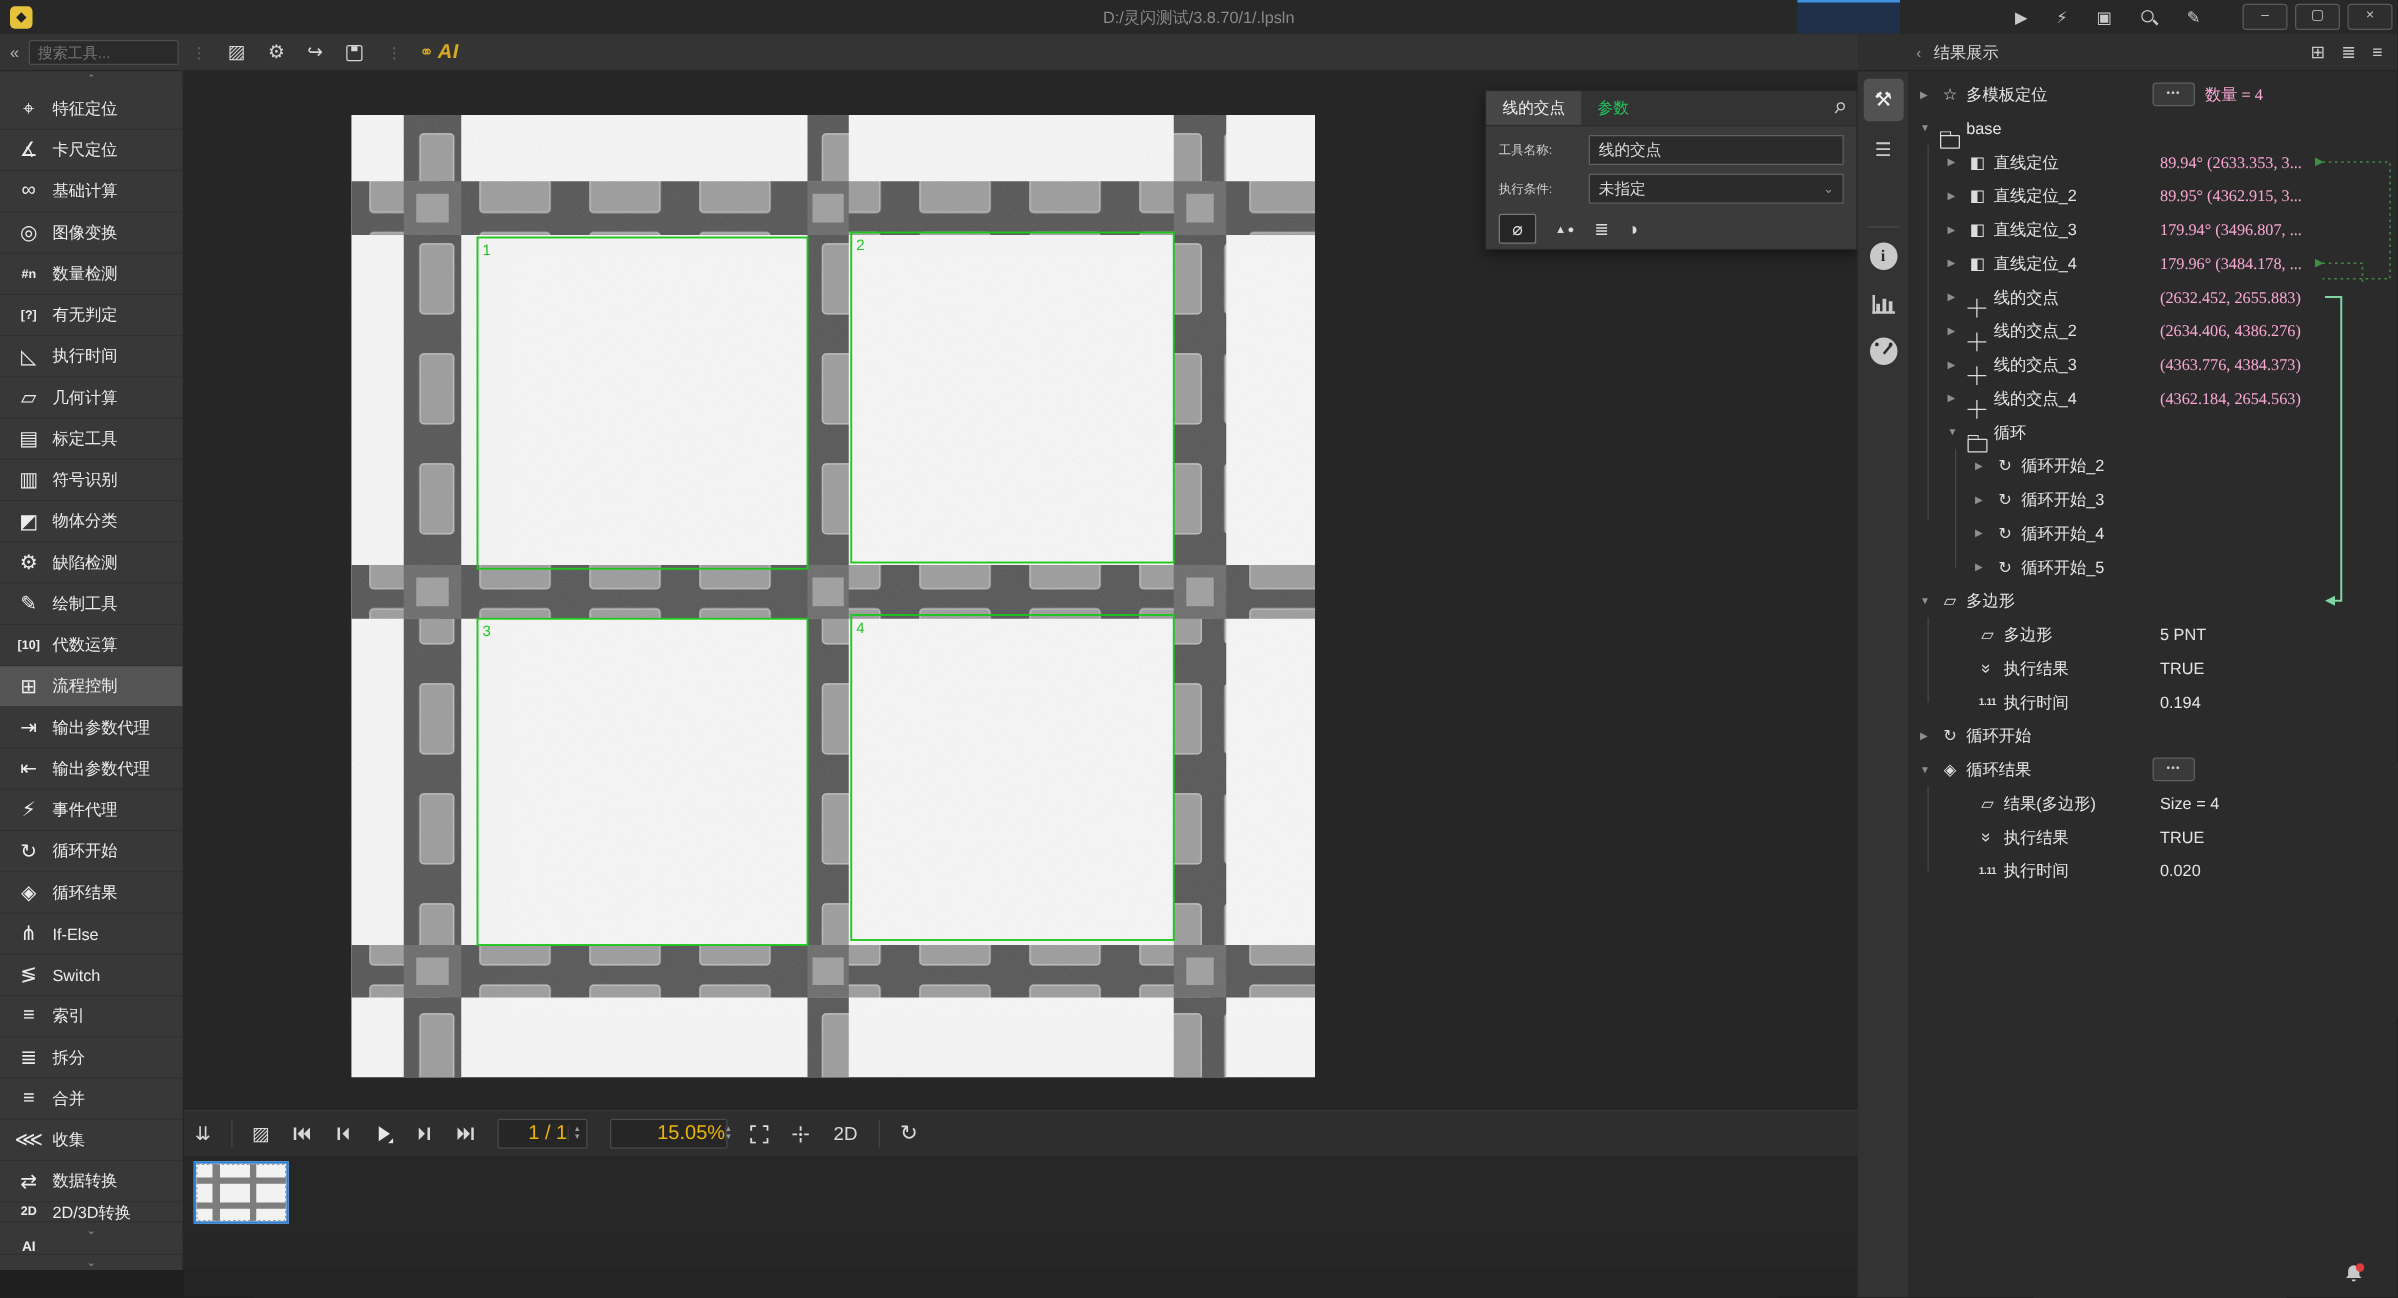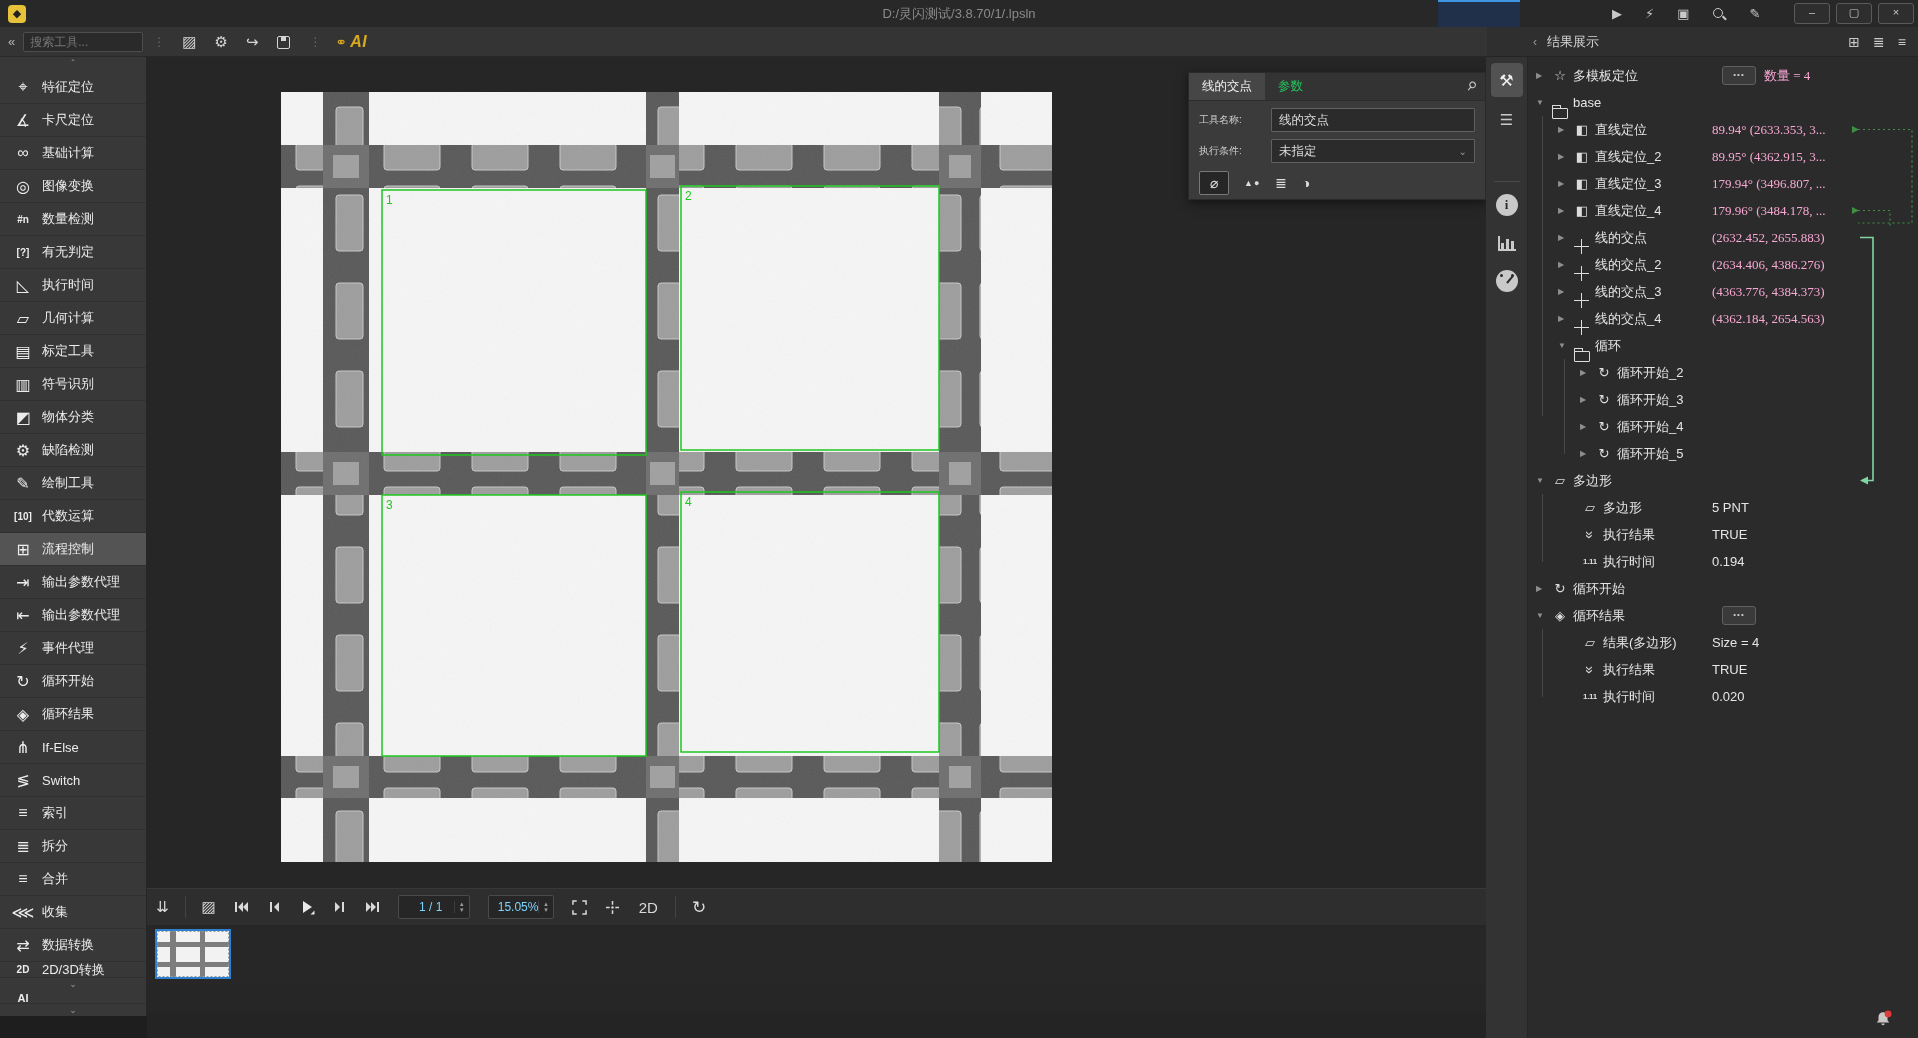--- a/index.html
+++ b/index.html
@@ -67,21 +67,21 @@
   .picon-box{width:28px;height:22px;background:#262626;border:1px solid #787878;border-radius:2px;
              display:flex;align-items:center;justify-content:center;color:#e0e0e0;font-size:14px;}
   .picon{color:#dcdcdc;font-size:14px;}
   .picon.small{font-size:9px;letter-spacing:1px;}
   
   .playbar{position:absolute;left:0;top:831px;width:1339px;height:37px;background:#2e2e2e;border-top:1px solid #383838;
            display:flex;align-items:center;box-sizing:border-box;}
   .pb-ico{color:#d9d9d9;margin:0 9px;display:flex;align-items:center;font-size:15px;}
   .pb-sep{width:1px;height:22px;background:#444;margin:0 7px;}
   .spinbox{width:70px;height:22px;background:#262626;border:1px solid #4a4a4a;display:flex;align-items:center;margin:0 9px;border-radius:2px;}
-  .spinbox .val{flex:1;text-align:center;padding-left:9px;color:#7dd3fc;font-size:12px;}
+  .spinbox .val{flex:1;text-align:right;padding-left:9px;color:#eab308;font-size:16px;}
   .spinner{width:14px;display:flex;flex-direction:column;color:#9a9a9a;font-size:7px;line-height:6px;text-align:center;border-left:1px solid #3d3d3d;}
   .twoD{color:#d9d9d9;font-size:15px;margin:0 10px;}
   .thumbstrip{position:absolute;left:0;top:868px;width:1339px;height:60px;background:#272727;}
   .thumb{position:absolute;left:8px;top:4px;width:76px;height:50px;border:2px solid #2e7fd0;background:#f4f4f4;box-sizing:border-box;}
   .jobtabs{position:absolute;left:0;top:928px;width:1339px;height:28px;background:#2b2b2b;border-top:1px solid #232323;display:flex;align-items:center;box-sizing:border-box;}
   .jobtab{width:102px;height:28px;background:#3e3e3e;color:#e3e3e3;font-size:12.5px;text-align:center;line-height:28px;}
   .addjob{color:#c9c9c9;font-size:16px;margin-left:18px;font-weight:bold;}
   .bottomstrip{position:absolute;left:0;top:956px;width:1339px;height:25px;background:#242424;}
   
   .toolstrip{left:1486px;top:57px;width:42px;height:981px;background:#333;border-right:1px solid #262626;box-sizing:border-box;}
@@ -93,21 +93,21 @@
   .gauge{width:22px;height:22px;border-radius:50%;background:#c9c9c9;position:relative;}
   .gauge::after{content:"";position:absolute;left:10px;top:4px;width:2px;height:9px;background:#2b2b2b;transform:rotate(40deg);transform-origin:bottom;}
   .gauge::before{content:"";position:absolute;left:4px;top:4px;width:3px;height:3px;border-radius:50%;background:#2b2b2b;box-shadow:11px 0 0 #2b2b2b;}
   
   .results{left:1528px;top:57px;width:390px;height:981px;background:#2b2b2b;overflow:hidden;}
   .tree{position:absolute;left:0;top:5px;width:100%;}
   .trow{position:relative;height:27px;display:flex;align-items:center;box-sizing:border-box;}
   .texp{width:14px;flex:none;color:#8f8f8f;font-size:8px;text-align:left;}
   .tico{width:20px;flex:none;text-align:center;color:#dcdcdc;font-size:13px;display:inline-block;position:relative;}
   .tlabel{margin-left:3px;color:#e5e5e5;font-size:13px;white-space:nowrap;}
-  .tval{position:absolute;left:184px;font-size:13px;color:#e5e5e5;white-space:nowrap;}
+  .tval{position:absolute;left:200px;font-size:13px;color:#e5e5e5;white-space:nowrap;}
   .tval.green{color:#f9a8d4;font-family:Liberation Serif, serif;}
   .tmore{position:absolute;left:194px;top:4px;width:32px;height:17px;border:1px solid #606060;border-radius:3px;background:#3a3a3a;
          color:#ccc;text-align:center;line-height:15px;font-size:8px;letter-spacing:1px;}
   .trow.has-more .tval{left:236px;}
   .trow.ind0{padding-left:8px;}
   .trow.ind1{padding-left:30px;}
   .trow.ind2{padding-left:52px;}
   .trow.leaf{padding-left:38px;}
   .trow.leaf .texp{visibility:hidden;}
   .trow.vrot .tico{transform:rotate(90deg);font-size:14px;}
@@ -430,21 +430,21 @@
           <path d="M6 2l5 5-5 5z"></path>
         </svg>
       </span>
     <span class="spinbox">
       <span class="val">1 / 1</span>
       <span class="spinner">
           <span>▴</span>
           <span>▾</span>
         </span>
     </span>
-    <span class="spinbox" style="width:64px;">
+    <span class="spinbox" style="width:64px;padding-left:28px;">
       <span class="val">15.05%</span>
       <span class="spinner">
           <span>▴</span>
           <span>▾</span>
         </span>
     </span>
     <span class="pb-ico">
       <svg width="15" height="15" viewBox="0 0 16 16" fill="none" stroke="#d9d9d9" stroke-width="1.6">
           <path d="M1 5V1h4M11 1h4v4M15 11v4h-4M5 15H1v-4"></path>
         </svg>

